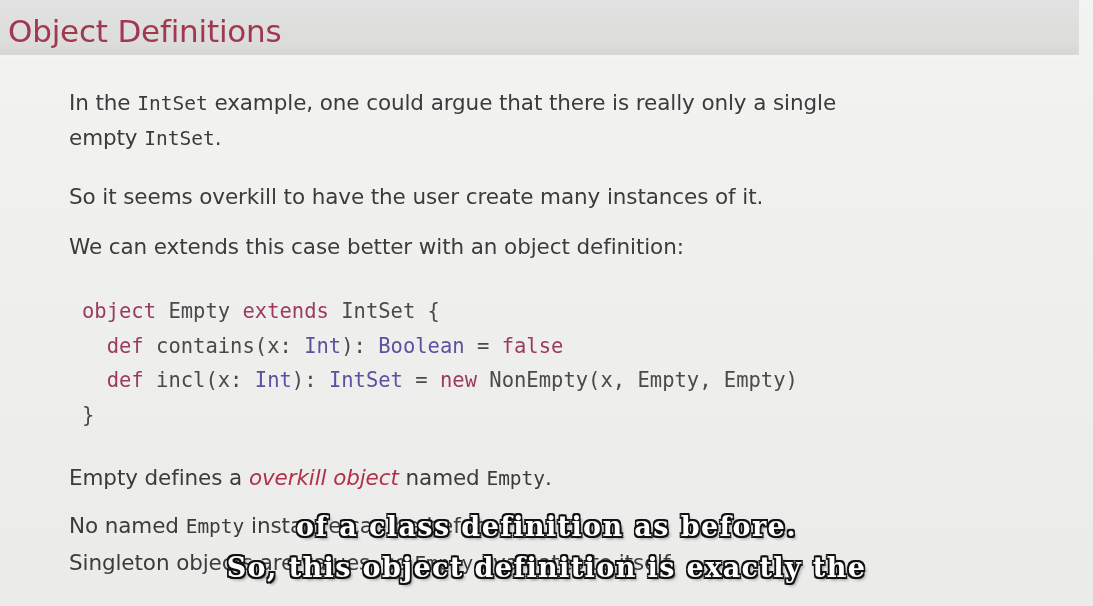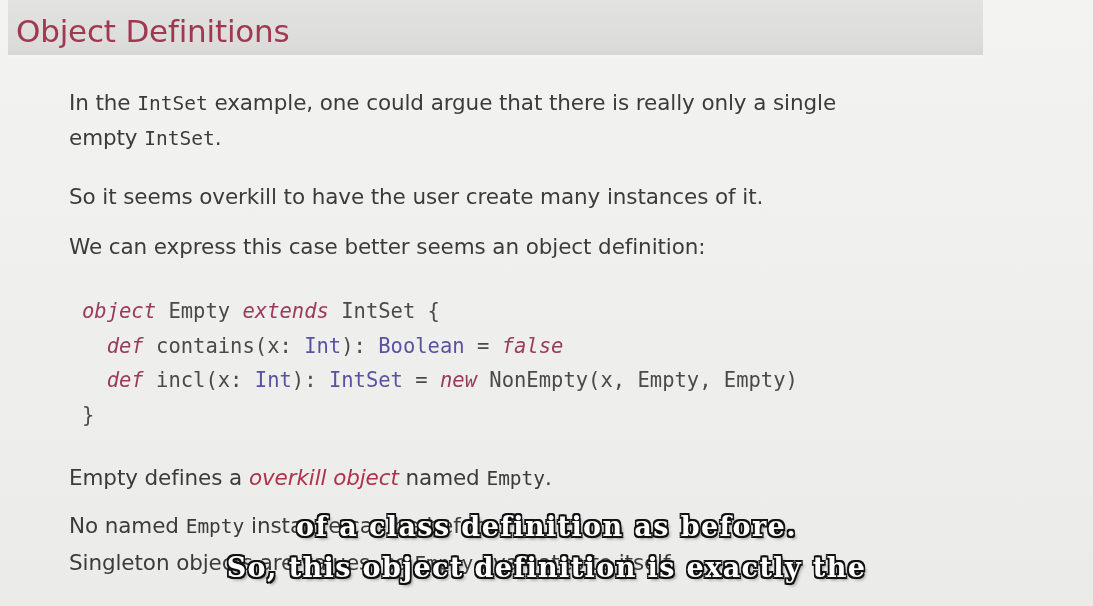--- a/index.html
+++ b/index.html
@@ -19,22 +19,22 @@
   #slide {
     position: absolute;
     inset: 0;
     background: linear-gradient(to bottom, #f3f3f1 0%, #eeeeec 60%, #ebebe9 100%);
     overflow: hidden;
   }
 
   
   #header {
     position: absolute;
-    left: 8px; top: 0;
-    width: 975px;
+    left: 0; top: 0;
+    width: 1079px;
     height: 58px;
     background: linear-gradient(to bottom, #e2e2e2 0%, #dcdcda 80%, #d6d6d4 100%);
     border-bottom: 3px solid #f4f4f2;
     box-sizing: border-box;
   }
   #slide-title {
     position: absolute;
     left: 8px;
     top: 13px;
     font-size: 31px;
@@ -84,21 +84,21 @@
     position: absolute;
     left: 82px;
     top: 232px;
     font-family: "DejaVu Sans Mono", monospace;
     font-size: 20.5px;
     line-height: 34.5px;
     color: #4a4a4a;
     white-space: pre;
   }
   #code .ln { display: block; white-space: pre; }
-  .kw   { color: #9a3b5e; font-style: italic; }   
+  .kw   { color: #9a3b5e; }   
   .typ  { color: #5a52a0; }   
   .pln  { color: #4a4a4a; }
 
   
   #subtitles {
     position: absolute;
     left: 0;
     bottom: 18px;
     width: 1093px;
     text-align: center;
@@ -134,21 +134,21 @@
 
     <div class="para wrap" style="top:24px;">
       <span><span>In the </span><span class="mono">IntSet</span><span> example, one could argue that there is really only a single empty </span><span class="mono">IntSet</span><span>.</span></span>
     </div>
 
     <div class="para" style="top:118px;text-align:center;">
       <span><span>So it seems overkill to have the user create many instances of it.</span></span>
     </div>
 
     <div class="para" style="top:168px;">
-      <span><span>We can express this case better seems an </span><span class="it">object definition</span><span>:</span></span>
+      <span><span>We can extends this case better with an </span><span class="it">object definition</span><span>:</span></span>
     </div>
 
     <div id="code"><span class="ln"><span class="kw">object</span><span class="pln"> Empty </span><span class="kw">extends</span><span class="pln"> IntSet {</span></span><span class="ln"><span class="pln">  </span><span class="kw">def</span><span class="pln"> contains(x: </span><span class="typ">Int</span><span class="pln">): </span><span class="typ">Boolean</span><span class="pln"> = </span><span class="kw">false</span></span><span class="ln"><span class="pln">  </span><span class="kw">def</span><span class="pln"> incl(x: </span><span class="typ">Int</span><span class="pln">): </span><span class="typ">IntSet</span><span class="pln"> = </span><span class="kw">new</span><span class="pln"> NonEmpty(x, Empty, Empty)</span></span><span class="ln"><span class="pln">}</span></span></div>
 
     <div class="para" style="top:399px;">
       <span><span>Empty defines a </span><span class="em-red">overkill object</span><span> named </span><span class="mono">Empty</span><span>.</span></span>
     </div>
 
     <div class="para" style="top:447px;">
       <span><span>No named </span><span class="mono">Empty</span><span> instance can be before.</span></span>

